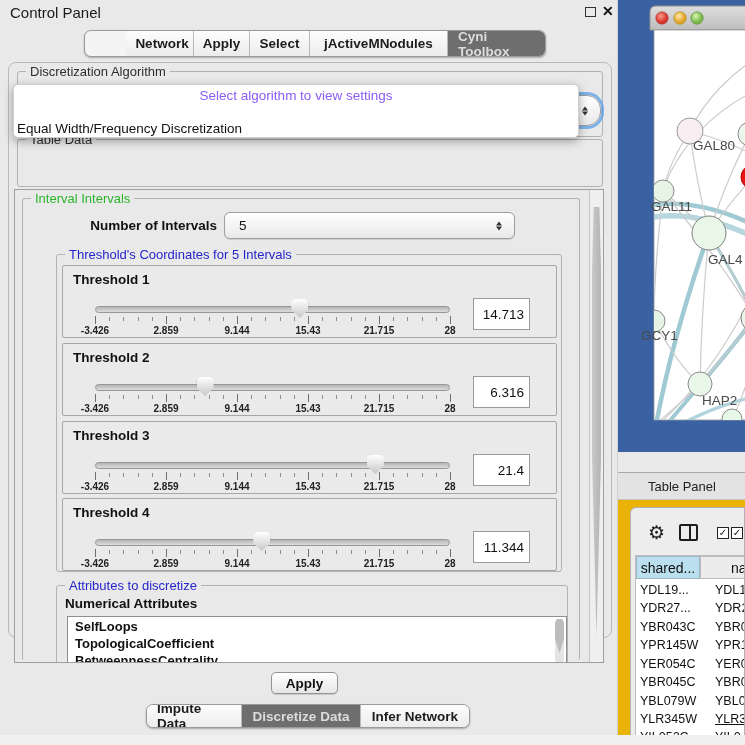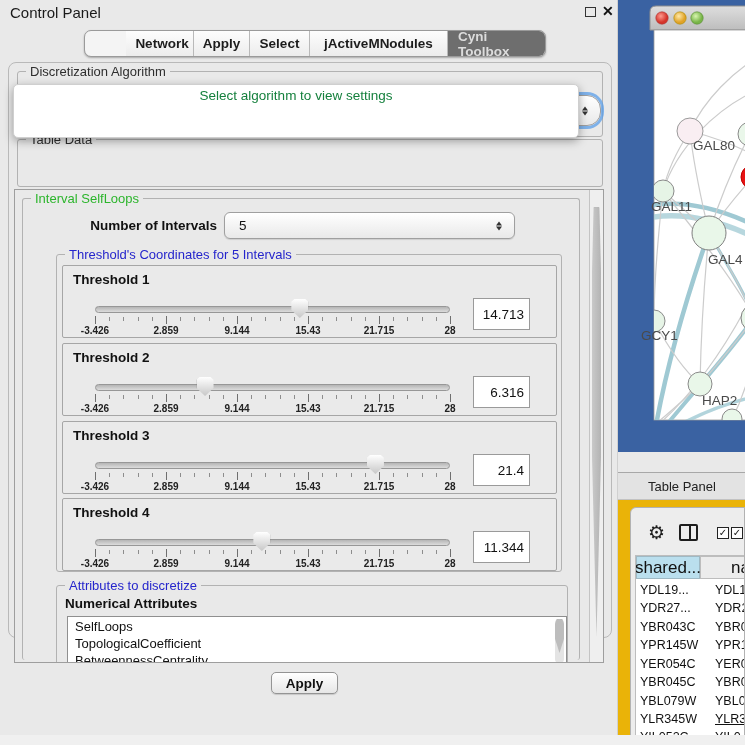--- a/index.html
+++ b/index.html
@@ -34,41 +34,41 @@
   .combo { position:absolute; background:linear-gradient(#ffffff,#e9e9e9); border:1px solid #9f9f9f; border-radius:14px; display:flex; align-items:center; font-size:13.5px; color:#111; padding:0 14px; box-shadow:0 1px 1px rgba(0,0,0,.12); }
   .combo .ctext { flex:1; overflow:hidden; white-space:nowrap; }
   .spinner { position:absolute; right:12px; top:50%; transform:translateY(-50%); display:flex; flex-direction:column; gap:1px; }
   .spinner i { display:block; width:0; height:0; border-left:3.5px solid transparent; border-right:3.5px solid transparent; }
   .spinner .up { border-bottom:4.5px solid #333; }
   .spinner .dn { border-top:4.5px solid #333; }
   .focusring { box-shadow:0 0 0 3px rgba(90,157,232,.75); }
 
   
   #algo-popup { position:absolute; left:4px; top:21px; width:566px; height:54px; background:#fff; border:1px solid #cfcfcf; border-radius:5px; box-shadow:0 3px 10px rgba(0,0,0,.35); z-index:40; }
-  .popup-prompt { position:absolute; left:0; top:3px; width:100%; text-align:center; font-size:13.5px; color:#15803d; }
+  .popup-prompt { position:absolute; left:0; top:3px; width:100%; text-align:center; font-size:13.5px; color:#8b5cf6; }
   .popup-item { position:absolute; left:3px; width:560px; font-size:13.5px; color:#111; padding-left:0; }
   .popup-item.b { font-weight:bold; }
 
   
   #scrollpane { position:absolute; left:5px; top:126px; width:590px; height:474px; background:#e9e9e9; border:1px solid #9e9e9e; overflow:hidden; }
   .vscroll { position:absolute; right:0; top:0; width:14px; height:100%; background:#efefef; border-left:1px solid #c4c4c4; }
   .vscroll .thumb { position:absolute; left:2px; top:17px; width:9px; height:430px; background:linear-gradient(90deg,#c9c9c9,#b3b3b3); border-radius:5px; }
 
   
   .tpanel { position:absolute; left:5px; width:495px; height:73px; background:#eaeaea; border:1px solid #a6a6a6; border-radius:2px; }
   .tlabel { position:absolute; left:10px; top:6px; font-size:13.5px; font-weight:bold; color:#111; }
   .track { position:absolute; left:32px; top:40px; width:355px; height:7px; border-radius:4px; background:linear-gradient(#b5b5b5,#dcdcdc); border:1px solid #979797; }
   .thumb { position:absolute; top:33px; width:17px; height:19px; background:linear-gradient(#ffffff,#c7c7c7); clip-path:polygon(18% 0,82% 0,100% 15%,100% 58%,50% 100%,0 58%,0 15%); filter:drop-shadow(0 0 1px #777); }
   .ticks { position:absolute; left:32px; top:51px; width:356px; height:4px; background:repeating-linear-gradient(90deg,#8d8d8d 0,#8d8d8d 1px,transparent 1px,transparent 14.2px); }
   .majtick { position:absolute; top:50px; width:1px; height:8px; background:#6f6f6f; }
   .ticklab { position:absolute; top:59px; transform:translateX(-50%); font-size:10px; font-weight:bold; color:#222; white-space:nowrap; }
   .tfield { position:absolute; left:410px; top:32px; width:57px; height:32px; background:#fff; border:1px solid #9a9a9a; font-family:"Liberation Sans",sans-serif; font-size:13.5px; color:#111; text-align:right; padding:0 5px; }
 
   
-  #attr-list { position:absolute; left:10px; top:30px; width:500px; height:49px; background:#fff; border:1px solid #8f8f8f; overflow:hidden; }
+  #attr-list { position:absolute; left:10px; top:30px; width:500px; height:49px; background:#fff; border:1px solid #8f8f8f; overflow:hidden;font-weight:bold; }
   .list-item { position:absolute; left:7px; font-size:13px; color:#111; }
   .list-vscroll { position:absolute; right:2px; top:2px; width:9px; height:44px; background:#e4e4e4; border-radius:4px; }
   .list-vscroll .thumb { position:absolute; left:0; top:0; width:9px; height:34px; background:#bdbdbd; border-radius:4px; }
 
   .btn { position:absolute; background:linear-gradient(#ffffff,#e6e6e6); border:1px solid #949494; border-radius:5px; font-size:13.5px; font-weight:bold; color:#111; text-align:center; box-shadow:0 1px 1px rgba(0,0,0,.15); }
 
   
   #right-side { position:absolute; left:618px; top:0; width:127px; height:745px; }
   #desktop { position:absolute; left:0; top:0; width:127px; height:452px; background:#3a62a2; }
   #net-window { position:absolute; left:8px; top:0; width:127px; height:452px;margin-left:8px; }
@@ -76,21 +76,21 @@
 
   #table-panel { position:absolute; left:0; top:472px; width:127px; height:293px; background:#eab308; }
   #tp-titlebar { position:absolute; left:0; top:0; width:127px; height:28px; background:#e3e3e3; border-top:1px solid #a8a8a8; border-bottom:1px solid #c2c2c2; }
   #tp-title { position:absolute; left:30px; top:6px; font-size:13px; color:#222; }
   #tp-inner { position:absolute; left:12px; top:35px; width:115px; height:249px; background:#ededed; border:1px solid #b2b2b2; border-radius:6px 0 0 6px; overflow:hidden; }
   .tp-icon { position:absolute; color:#1d1d1d; }
   .colsplit-icon { position:absolute; width:19px; height:17px; border:2px solid #1d1d1d; border-radius:2px; }
   .colsplit-icon i { position:absolute; left:50%; top:0; width:2px; height:100%; background:#1d1d1d; }
   .cbx { position:absolute; width:12px; height:12px; border:1.5px solid #222; font-size:10px; line-height:10px; text-align:center; color:#111; background:#fdfdfd; }
 
-  .tbl-hdr { position:absolute; font-size:17px; color:#111; display:flex; align-items:center; justify-content:center; border:1px solid #9fb9c4; }
+  .tbl-hdr { position:absolute; font-size:14px; color:#111; display:flex; align-items:center; justify-content:center; border:1px solid #9fb9c4; }
   .tbl-cell { position:absolute; font-size:12.5px; color:#111; white-space:nowrap; }
   .hscroll { position:absolute; left:4px; top:243px; width:111px; height:10px; background:#dcdcdc; }
   .hscroll .thumb { position:absolute; left:2px; top:1px; width:103px; height:8px; background:linear-gradient(#c6c6c6,#aeaeae); border-radius:4px; }
 
   .bottom-strip { position:absolute; left:0; top:735px; width:745px; height:10px; background:#f0f0f0; }
 </style>
 </head>
 <body>
 
 <div id="root">
@@ -135,33 +135,34 @@
       </div>
       <div class="combo focusring" style="left:16px; top:32px; width:576px; height:31px;">
         <span class="spinner">
             <i class="up"></i>
             <i class="dn"></i>
           </span>
       </div>
 
       <div id="algo-popup">
         <div class="popup-prompt">Select algorithm to view settings</div>
+        <div class="popup-item" style="top:36px;">Equal Width/Frequency Discretization</div>
       </div>
 
       <div class="grp" style="left:8px; top:76px; width:586px; height:48px;">
         <span class="leg leg-dark">Table Data</span>
       </div>
 
       <div id="scrollpane">
         <div class="vscroll">
             <div class="thumb"></div>
           </div>
 
         <div class="grp" style="left:7px; top:8px; width:558px; height:462px; border-bottom:none;">
-          <span class="leg leg-green">Interval SelfLoops</span>
+          <span class="leg leg-green">Interval Intervals</span>
         </div>
 
         <div style="position:absolute; left:72px; top:28px; width:130px; text-align:right; font-size:13.5px; font-weight:bold; color:#111;">Number of Intervals</div>
         <div class="combo" style="left:209px; top:22px; width:291px; height:27px; border-radius:6px;">
           <span class="ctext">5</span>
           <span class="spinner">
               <i class="up"></i>
               <i class="dn"></i>
             </span>
         </div>
@@ -260,20 +261,31 @@
             <div class="list-vscroll">
                 <div class="thumb"></div>
               </div>
           </div>
         </div>
       </div>
 
       <div class="btn" style="left:262px; top:609px; width:67px; height:22px; line-height:21px;">Apply</div>
     </div>
 
+    <div class="seg-tabs" id="bottom-tabs">
+      <div class="seg" style="width:95px;">
+        <span>Impute Data</span>
+      </div>
+      <div class="seg sel" style="width:119px;">
+        <span>Discretize Data</span>
+      </div>
+      <div class="seg" style="width:108px;">
+        <span>Infer Network</span>
+      </div>
+    </div>
   </div>
 
   <div id="right-side">
     <div id="desktop"></div>
 
     <div id="net-window">
       <svg width="127" height="452" viewBox="0 0 127 452">
         <defs>
           <clipPath id="cnv">
               <rect x="20" y="30" width="107" height="390"></rect>

